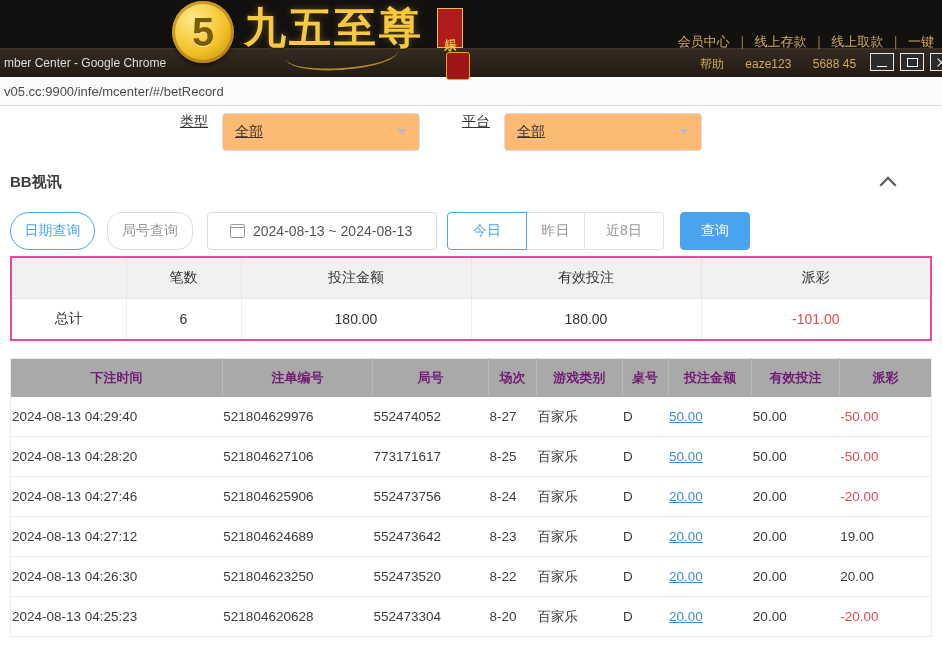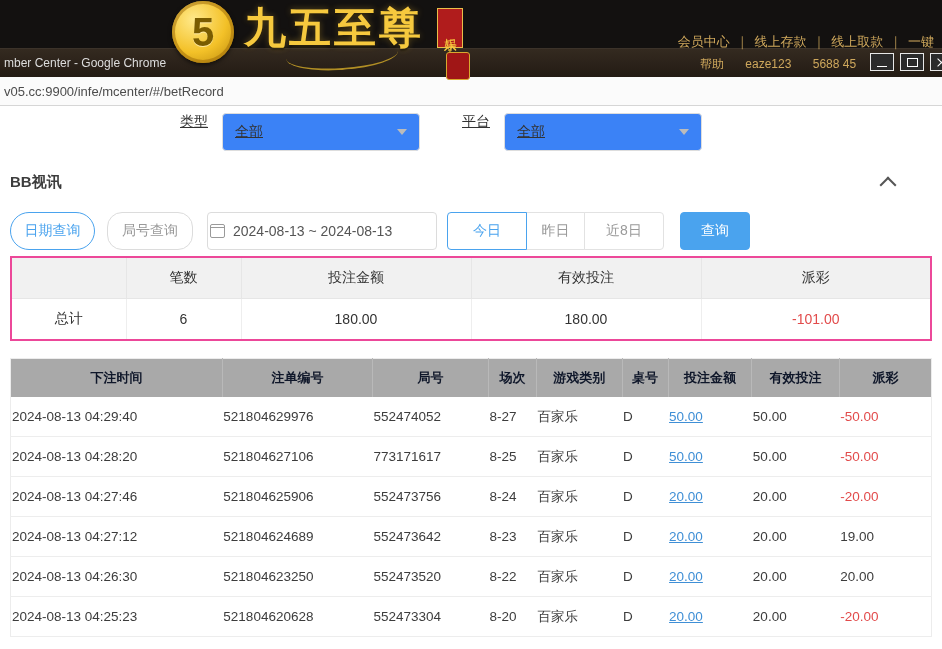--- a/index.html
+++ b/index.html
@@ -60,51 +60,51 @@
   }
   .url{margin-left:4px;font-size:13px;color:#4c4c4c;}
   
   .content{position:absolute;top:106px;left:0;right:0;bottom:0;background:#fff;}
   .filter-row{display:flex;margin-top:7px;text-decoration:underline;}
   .field-label{font-size:14px;color:#333;}
   .lbl-type{margin-left:180px;}
   .lbl-platform{margin-left:42px;}
   .select-box{
     margin-left:14px;width:198px;height:38px;box-sizing:border-box;border:1px solid #ddd;border-radius:4px;
-    display:flex;align-items:center;justify-content:space-between;padding:0 12px;cursor:pointer;background:#3b82f6;
+    display:flex;align-items:center;justify-content:space-between;padding:0 12px;cursor:pointer;background:#fdba74;
   }
   .select-box .val{font-size:14px;color:#333;}
   .caret{width:0;height:0;border-left:5px solid transparent;border-right:5px solid transparent;border-top:6px solid #bbb;}
   .section-header{display:flex;align-items:center;justify-content:space-between;margin-top:22px;padding:0 48px 0 10px;}
   .section-title{font-size:15px;font-weight:bold;color:#3d3d3d;}
   .chev-up{width:10px;height:10px;border-left:2px solid #555;border-top:2px solid #555;transform:rotate(45deg);margin-top:5px;cursor:pointer;}
   .query-row{display:flex;align-items:center;margin:20px 0 0 10px;}
   .btn{height:38px;box-sizing:border-box;display:flex;align-items:center;justify-content:center;font-size:14px;background:#fff;cursor:pointer;}
   .btn-date{width:85px;border:1px solid var(--accent-blue,#4aa3ee);color:var(--accent-blue,#4aa3ee);border-radius:19px;}
   .btn-round{width:86px;margin-left:12px;border:1px solid #dcdcdc;color:#999;border-radius:15px;}
   .date-input{
     margin-left:14px;width:230px;height:38px;box-sizing:border-box;border:1px solid #dcdcdc;border-radius:4px;
-    display:flex;align-items:center;padding:0 2px;cursor:pointer;background:#fff;
+    display:flex;align-items:center;padding:0 22px;cursor:pointer;background:#fff;
   }
   .cal-icon{width:13px;height:12px;border:1px solid #9a9a9a;border-radius:2px;position:relative;flex:none;}
   .cal-icon::before{content:"";position:absolute;left:0;right:0;top:2px;height:1px;background:#9a9a9a;}
   .date-text{margin-left:8px;font-size:14px;color:#555;white-space:nowrap;}
   .btn-group{display:flex;margin-left:10px;}
   .btn-today{width:80px;border:1px solid var(--accent-blue,#4aa3ee);color:var(--accent-blue,#4aa3ee);border-radius:4px 0 0 4px;position:relative;z-index:1;}
   .btn-yesterday{width:59px;margin-left:-1px;border:1px solid #e2e2e2;color:#999;}
   .btn-last8{width:80px;margin-left:-1px;border:1px solid #e2e2e2;color:#999;border-radius:0 4px 4px 0;}
   .btn-search{width:70px;margin-left:16px;background:var(--accent-blue,#4aa3ee);border:1px solid var(--accent-blue,#4aa3ee);color:#fff;border-radius:4px;}
   
   table{border-collapse:collapse;table-layout:fixed;width:922px;margin:0 10px;}
   .summary{margin-top:6px;border:2px solid #ec4899;}
   .summary th{background:#f1f1f1;border:1px solid #e6e6e6;height:38px;font-weight:normal;font-size:14px;color:#333;text-align:center;}
   .summary td{border:1px solid #eee;height:38px;font-size:14px;color:#333;text-align:center;background:#fff;}
   .records{margin-top:17px;border:1px solid #ececec;}
   .records th{
-    background:var(--table-header-bg,#a9a9a9);color:#0f172a;font-size:13px;font-weight:bold;
+    background:var(--table-header-bg,#a9a9a9);color:#701a75;font-size:13px;font-weight:bold;
     height:36px;text-align:center;border-right:1px solid #b9b9b9;
   }
   .records th:last-child{border-right:none;}
   .records td{height:37px;border-bottom:1px solid #ededed;font-size:13.5px;color:#3c3c3c;text-align:left;background:#fff;}
   .link{color:var(--link-blue,#3f8fd6);text-decoration:underline;cursor:pointer;}
   .payout{color:#444;}
   .neg{color:var(--negative-red,#e24b4b) !important;}
 </style>
 </head>
 <body>

